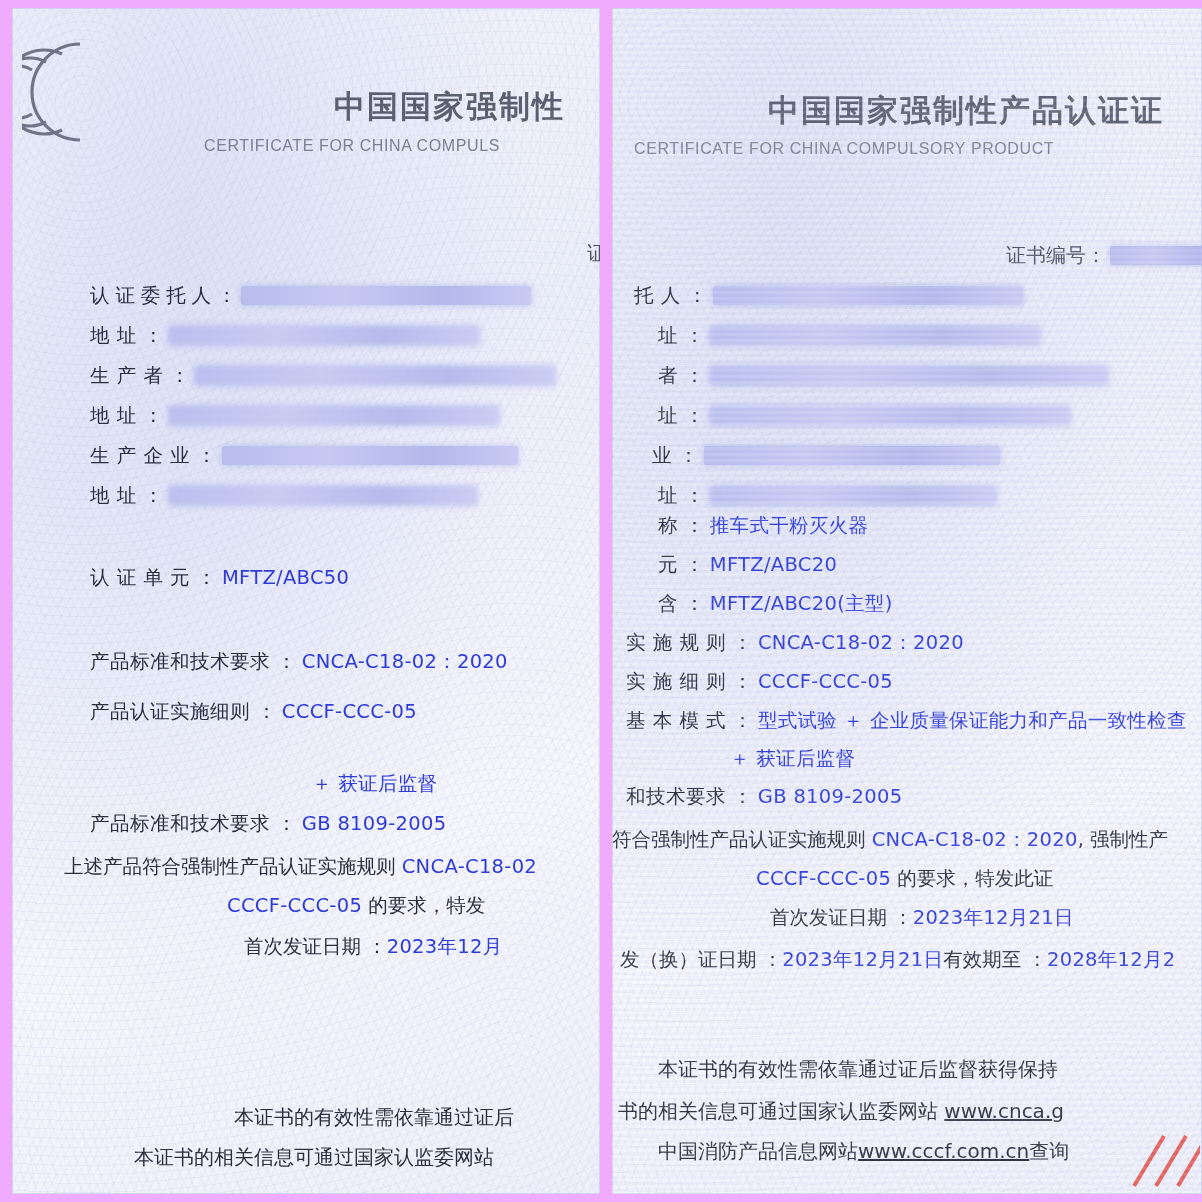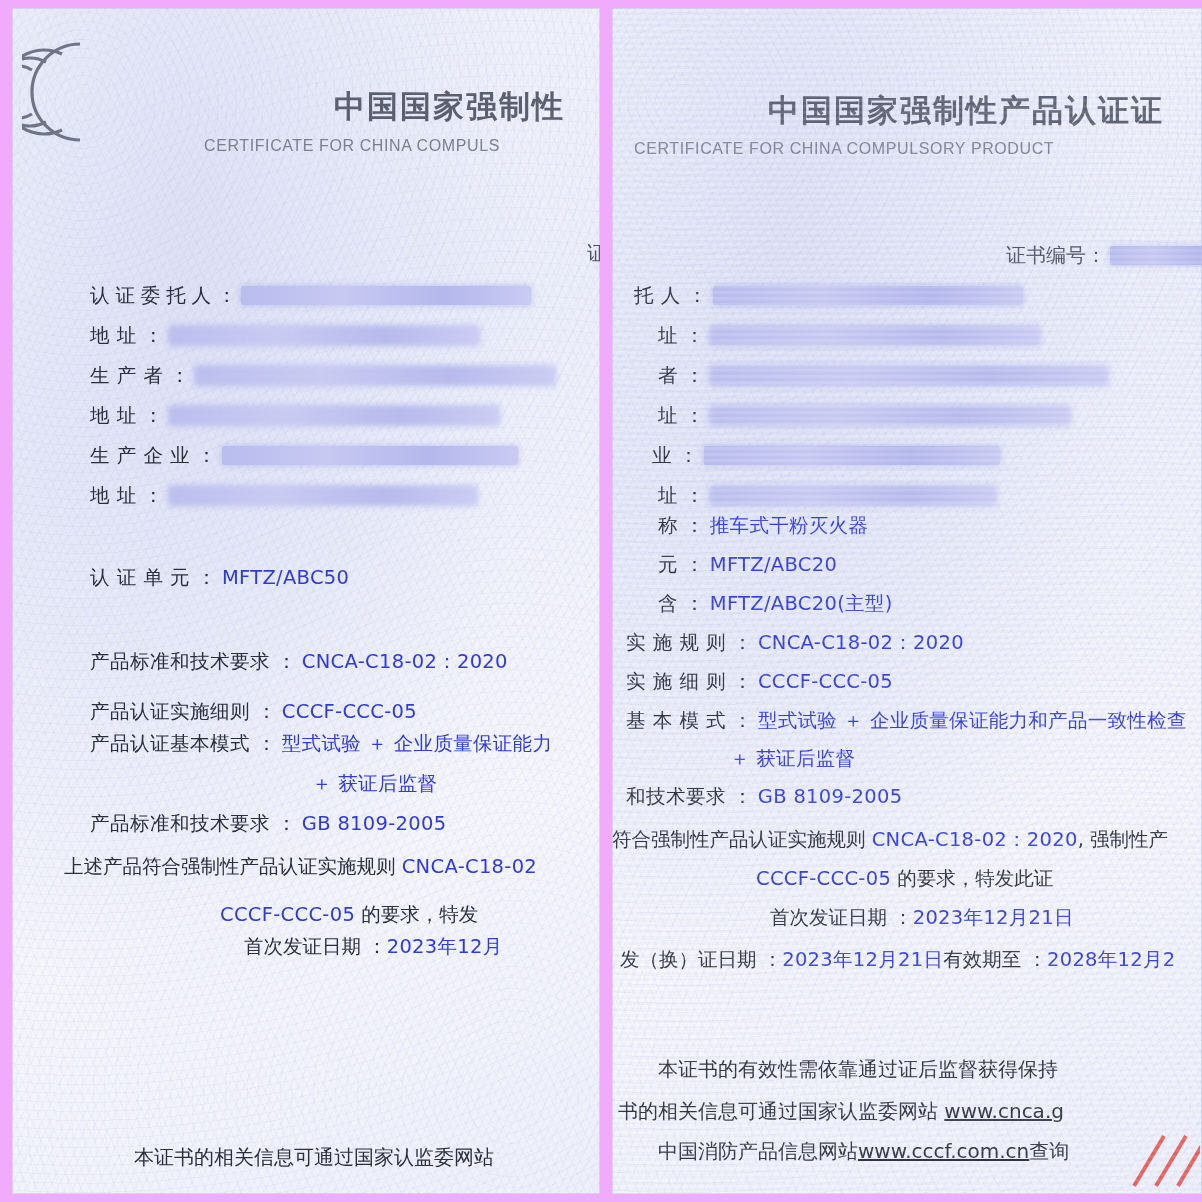--- a/index.html
+++ b/index.html
@@ -153,47 +153,44 @@
       <div class="row" style="left:78px;top:640px;">
         <span class="lbl">产品标准和技术要求 ：</span>
         <span class="val">CNCA-C18-02：2020</span>
       </div>
 
       <div class="row" style="left:78px;top:682px;margin-top:8px;">
         <span class="lbl">产品认证实施细则 ：</span>
         <span class="val">CCCF-CCC-05</span>
       </div>
 
-      <div class="row" style="left:78px;top:722px;">
-        <span class="lbl">产品认证基本模式 ：</span>
-        <span class="val">型式试验 ＋ 企业质量保证能力</span>
-      </div>
 
       <div class="row" style="left:300px;top:762px;">
         <span class="val">＋ 获证后监督</span>
       </div>
 
       <div class="row" style="left:78px;top:802px;">
         <span class="lbl">产品标准和技术要求 ：</span>
         <span class="val">GB 8109-2005</span>
       </div>
 
       <div class="row" style="left:52px;top:845px;">
         <span class="plain">上述产品符合强制性产品认证实施规则 </span><span class="val">CNCA-C18-02</span>
       </div>
 
-      <div class="row" style="left:208px;top:884px;margin-top:9px;">
+      <div class="row" style="left:215px;top:884px;">
         <span class="val">CCCF-CCC-05</span><span class="plain"> 的要求，特发</span>
       </div>
 
       <div class="row" style="left:232px;top:925px;">
         <span class="plain">首次发证日期 ：</span><span class="val">2023年12月</span>
       </div>
 
 
+      <div class="note" style="left:222px;top:1096px;">本证书的有效性需依靠通过证后</div>
       <div class="note" style="left:122px;top:1136px;text-align:right;">本证书的相关信息可通过国家认监委网站</div>
 
     </div>
   </div>
 
   <div class="cert right">
     <div class="inner">
 
       <div class="title-cn" style="left:156px;top:82px;">中国国家强制性产品认证证</div>
       <div class="title-en" style="left:22px;top:132px;">CERTIFICATE FOR CHINA COMPULSORY PRODUCT</div>

